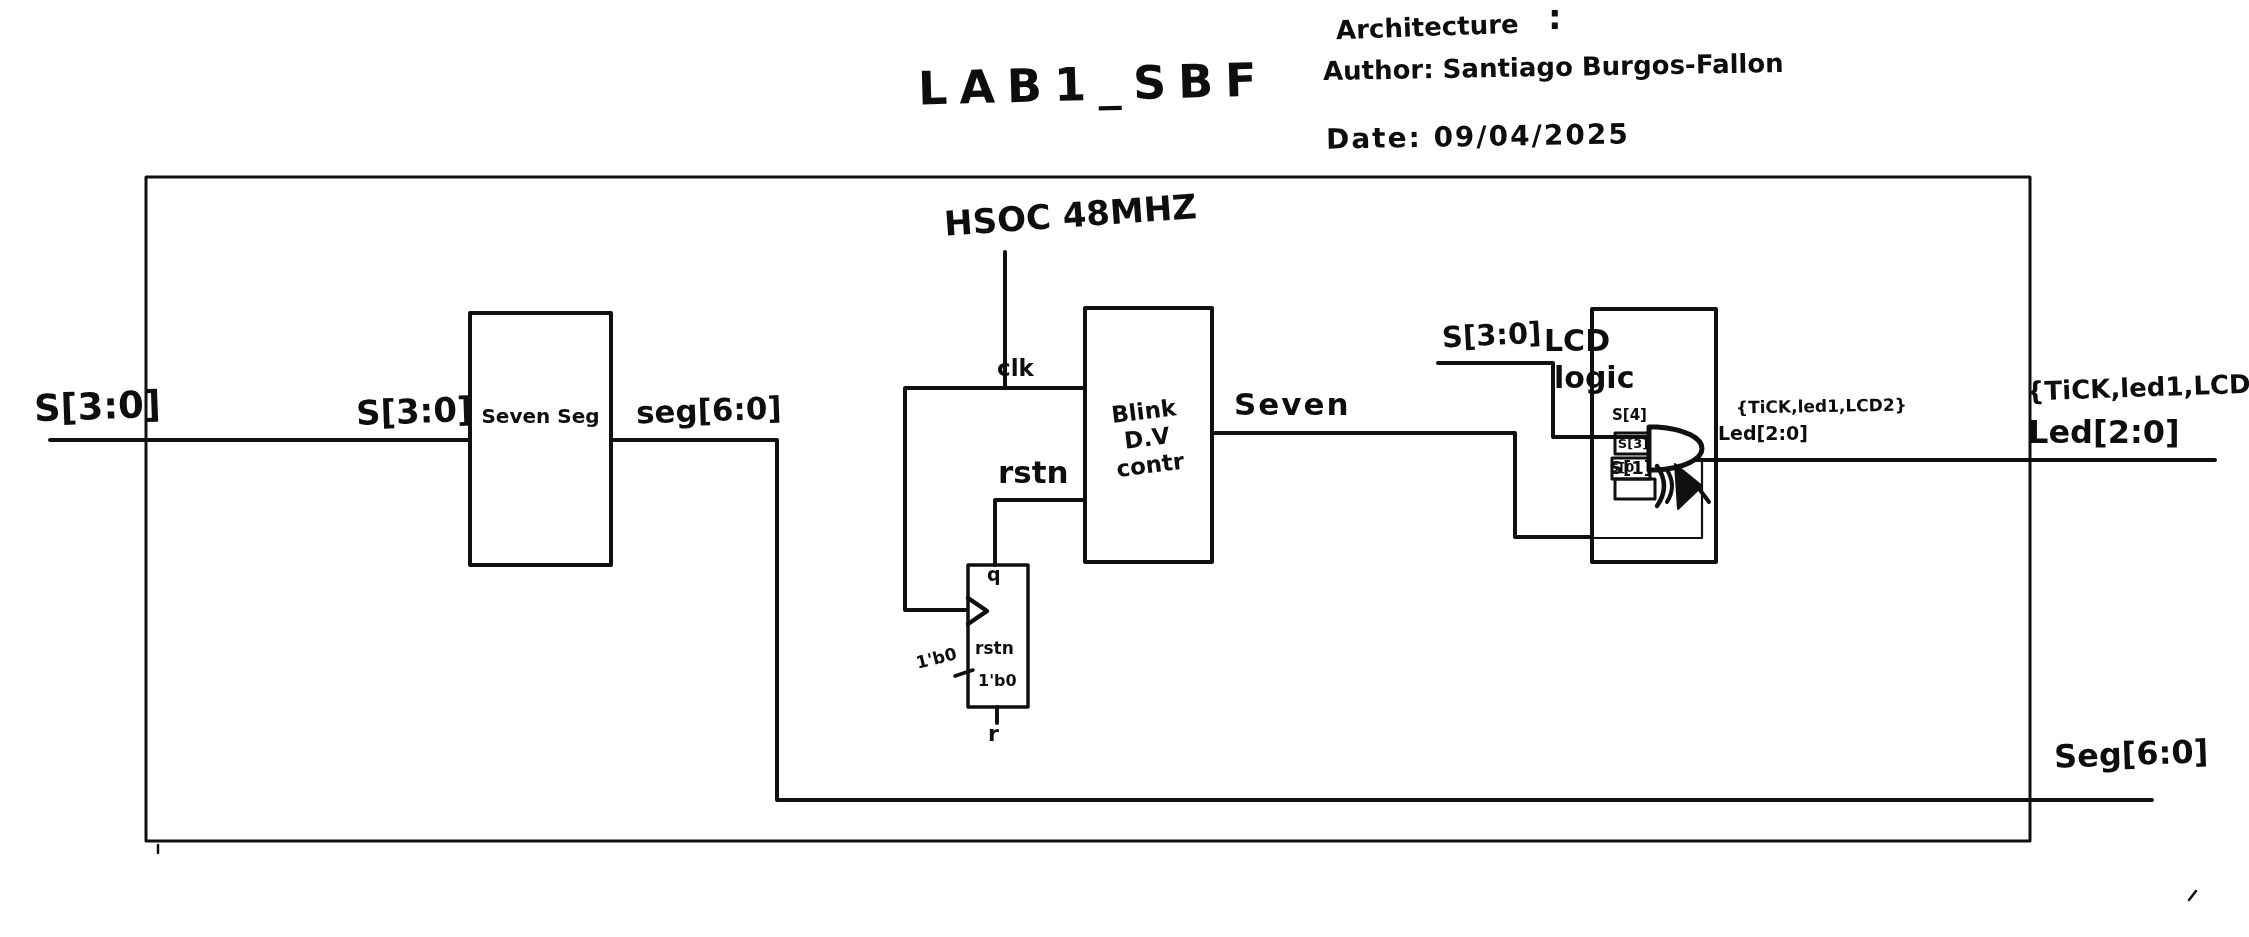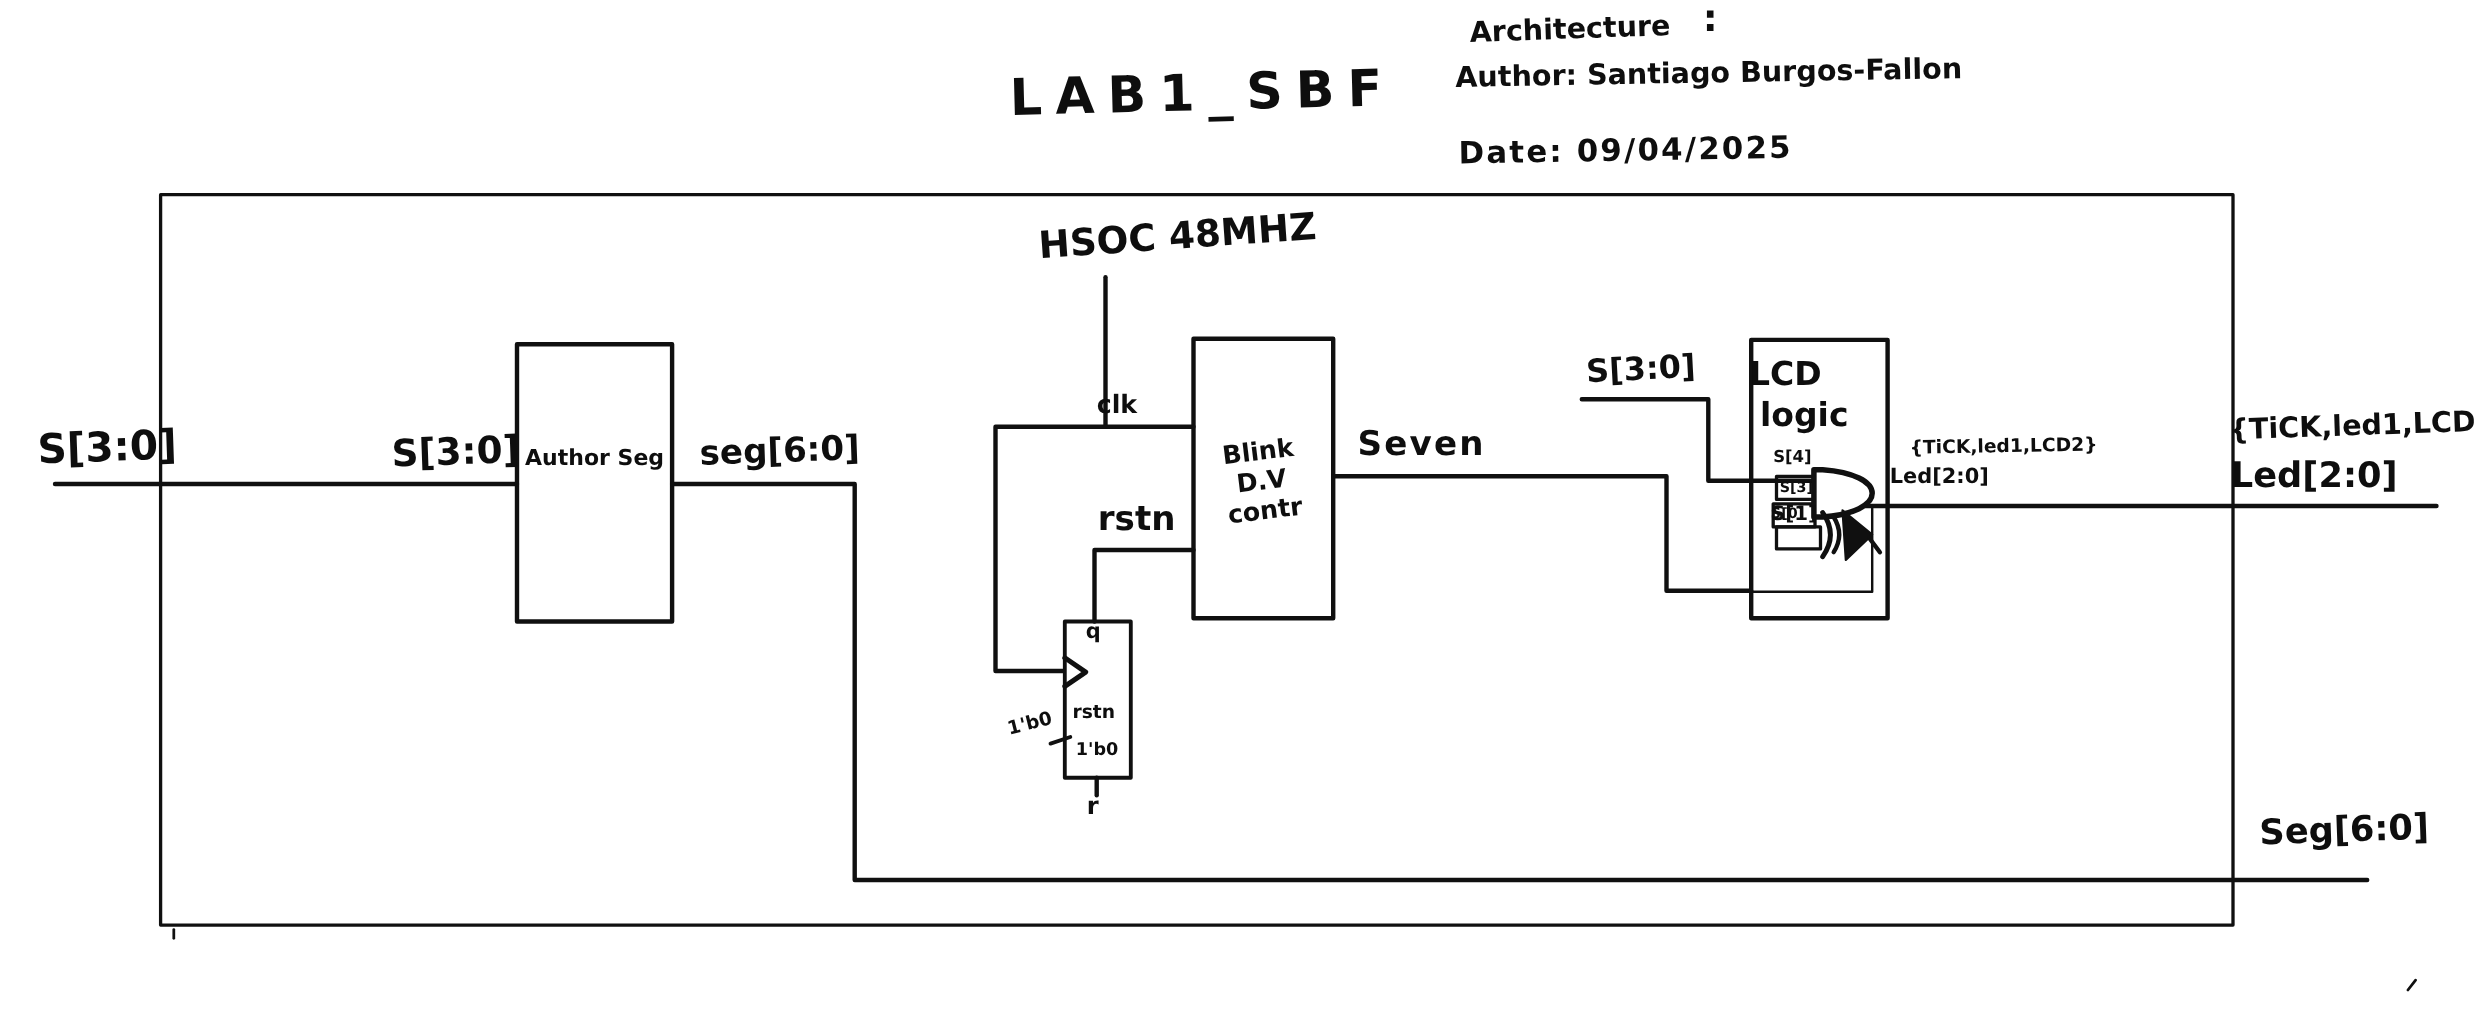--- a/index.html
+++ b/index.html
@@ -85,38 +85,38 @@
   <div class="lbl" style="left:1336px;top:14px;font-size:26px;transform:rotate(-2deg);">Architecture</div>
   <div class="lbl" style="left:1548px;top:0px;font-size:34px;">:</div>
   <div class="lbl" style="left:1323px;top:54px;font-size:26px;transform:rotate(-1deg);">Author: Santiago Burgos-Fallon</div>
   <div class="lbl" style="left:1326px;top:122px;font-size:28px;letter-spacing:2px;transform:rotate(-1deg);">Date: 09/04/2025</div>
 
   <div class="lbl" style="left:944px;top:198px;font-size:34px;transform:rotate(-4deg);">HSOC 48MHZ</div>
 
   <div class="lbl" style="left:34px;top:388px;font-size:37px;transform:rotate(-2deg);">S[3:0]</div>
   <div class="lbl" style="left:356px;top:394px;font-size:34px;transform:rotate(-2deg);">S[3:0]</div>
 
-  <div class="lbl center" style="left:470px;top:406px;width:141px;font-size:20px;">Author Seg</div>
+  <div class="lbl center" style="left:470px;top:406px;width:141px;font-size:20px;">Seven Seg</div>
 
   <div class="lbl" style="left:636px;top:394px;font-size:31px;transform:rotate(-2deg);">seg[6:0]</div>
 
   <div class="lbl" style="left:997px;top:356px;font-size:23px;">clk</div>
   <div class="lbl" style="left:998px;top:456px;font-size:31px;">rstn</div>
 
   <div class="lbl center multiline" style="left:1088px;top:398px;width:118px;font-size:23px;line-height:27px;transform:rotate(-7deg);">
     <span>Blink</span>
     <span>D.V</span>
     <span>contr</span>
   </div>
 
   <div class="lbl" style="left:1234px;top:388px;font-size:31px;letter-spacing:2px;">Seven</div>
 
   <div class="lbl" style="left:1442px;top:320px;font-size:29px;transform:rotate(-3deg);">S[3:0]</div>
 
-  <div class="lbl multiline" style="left:1590px;top:322px;font-size:30px;line-height:37px;">
+  <div class="lbl multiline" style="left:1544px;top:322px;font-size:30px;line-height:37px;">
     <span>LCD</span>
     <span style="padding-left:10px;">logic</span>
   </div>
 
   <div class="lbl" style="left:1612px;top:408px;font-size:15px;">S[4]</div>
   <div class="lbl boxedlbl" style="left:1615px;top:433px;width:36px;height:21px;font-size:13px;">S[3]</div>
   <div class="lbl boxedlbl" style="left:1612px;top:458px;width:38px;height:21px;font-size:18px;">S[1]</div>
   <div class="lbl boxedlbl" style="left:1615px;top:458px;width:20px;height:20px;font-size:13px;">S[0]</div>
 
   <div class="lbl" style="left:987px;top:565px;font-size:19px;">q</div>

